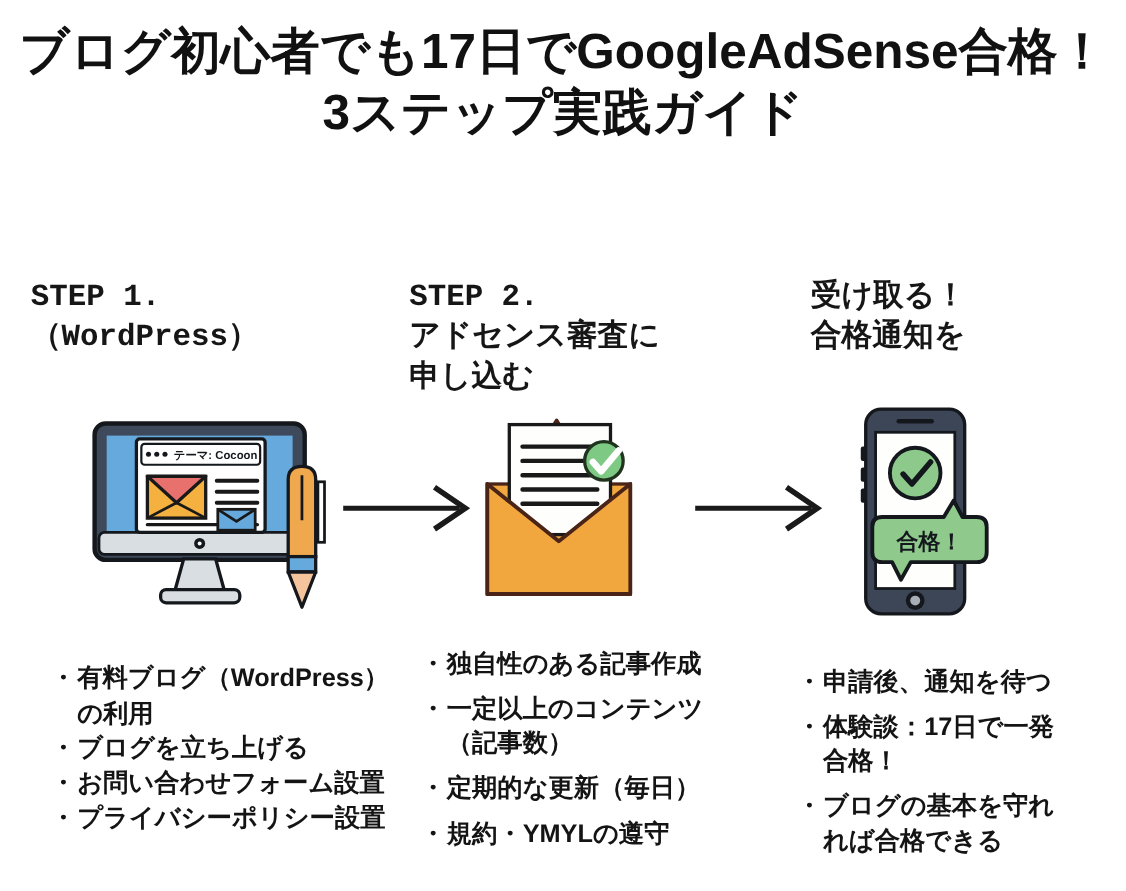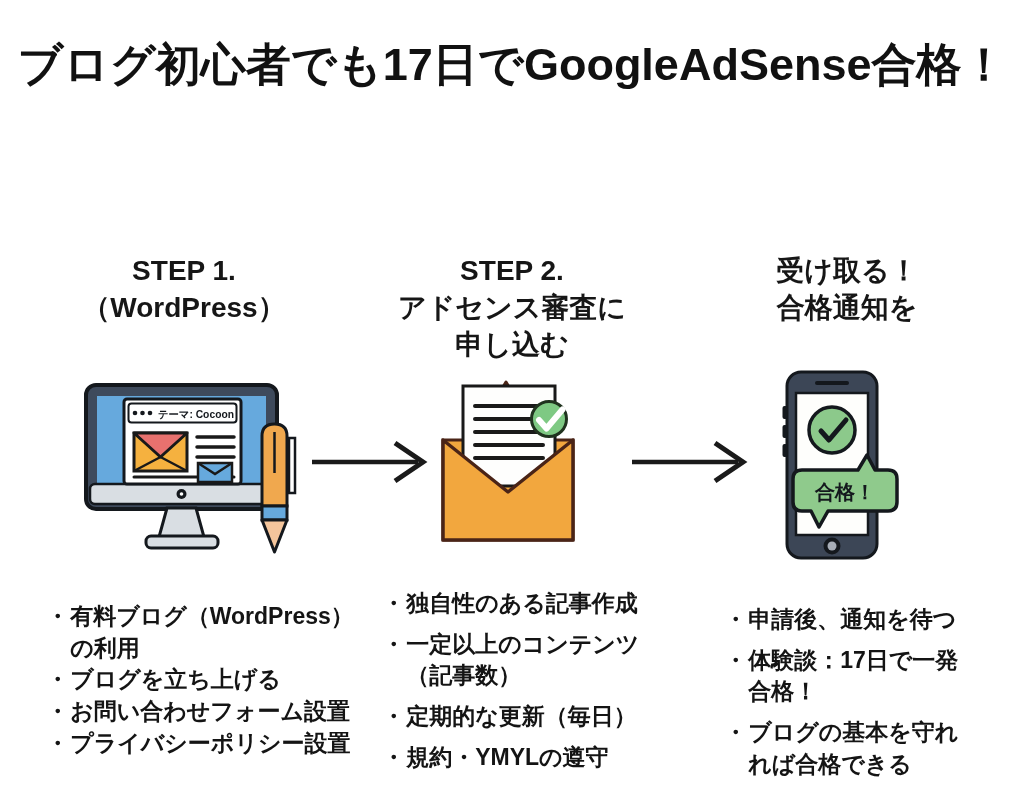--- a/index.html
+++ b/index.html
@@ -5,24 +5,24 @@
   html,body { margin:0; padding:0; background:#ffffff; }
   .canvas {
     position:relative; width:1024px; height:810px; background:#ffffff;
     font-family:"Liberation Sans","DejaVu Sans",sans-serif; color:#111111;
     overflow:hidden;
   }
   .title {
     position:absolute; top:20px; left:0; width:1024px; text-align:center;
     font-weight:800; font-size:45px; line-height:1.22; color:#111111;
   }
-  .title div { white-space:nowrap;margin-top:18px; }
+  .title div { white-space:nowrap; }
   .step-header {
-    position:absolute; text-align:center; font-weight:800; font-size:28px;
-    line-height:1.33; color:#161616;
+    position:absolute; text-align:left; font-weight:800; font-size:28px;
+    line-height:1.33; color:#161616;font-family:Liberation Mono, monospace;
   }
   #header-1 { left:28px;  top:252px; width:312px; }
   #header-2 { left:372px; top:252px; width:280px; }
   #header-3 { left:737px; top:252px; width:220px; }
   .icon-box { position:absolute; }
   #icon-1 { left:74px;  top:381px; width:235px; height:178px; }
   #icon-2 { left:433px; top:380px; width:150px; height:165px; }
   #icon-3 { left:779px; top:370px; width:122px; height:192px;text-decoration:underline; }
   .arrow-box { position:absolute; width:128px; height:48px; }
   #arrow-1 { left:310px; top:438px; }
@@ -40,20 +40,21 @@
   .t { flex:1 1 auto; }
   svg text { font-family:"Liberation Sans","DejaVu Sans",sans-serif; font-weight:bold; }
 </style>
 </head>
 <body>
 
 <div class="canvas">
 
   <div class="title">
     <div>ブログ初心者でも17日でGoogleAdSense合格！</div>
+    <div>3ステップ実践ガイド</div>
   </div>
 
   <div class="step-header" id="header-1">
     <div>STEP 1.</div>
     <div>（WordPress）</div>
   </div>
   <div class="step-header" id="header-2">
     <div>STEP 2.</div>
     <div>アドセンス審査に</div>
     <div>申し込む</div>

